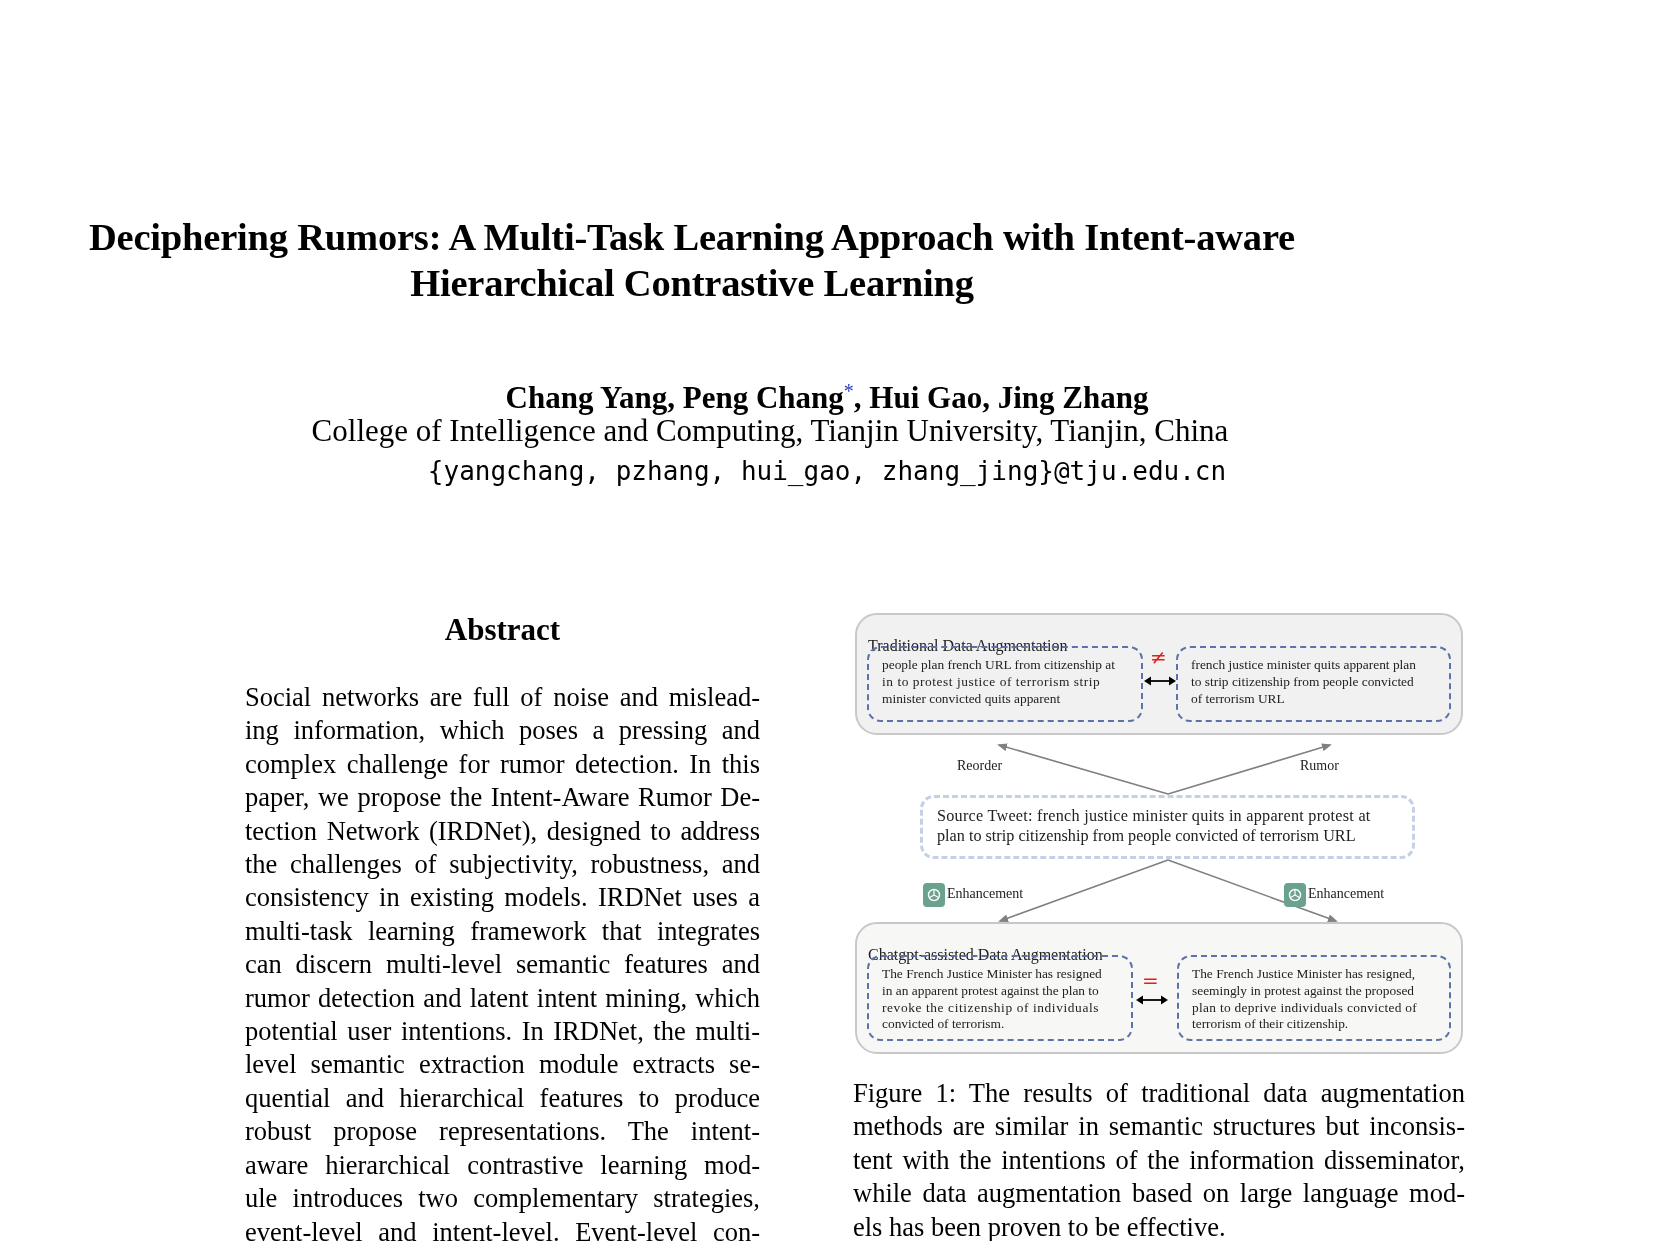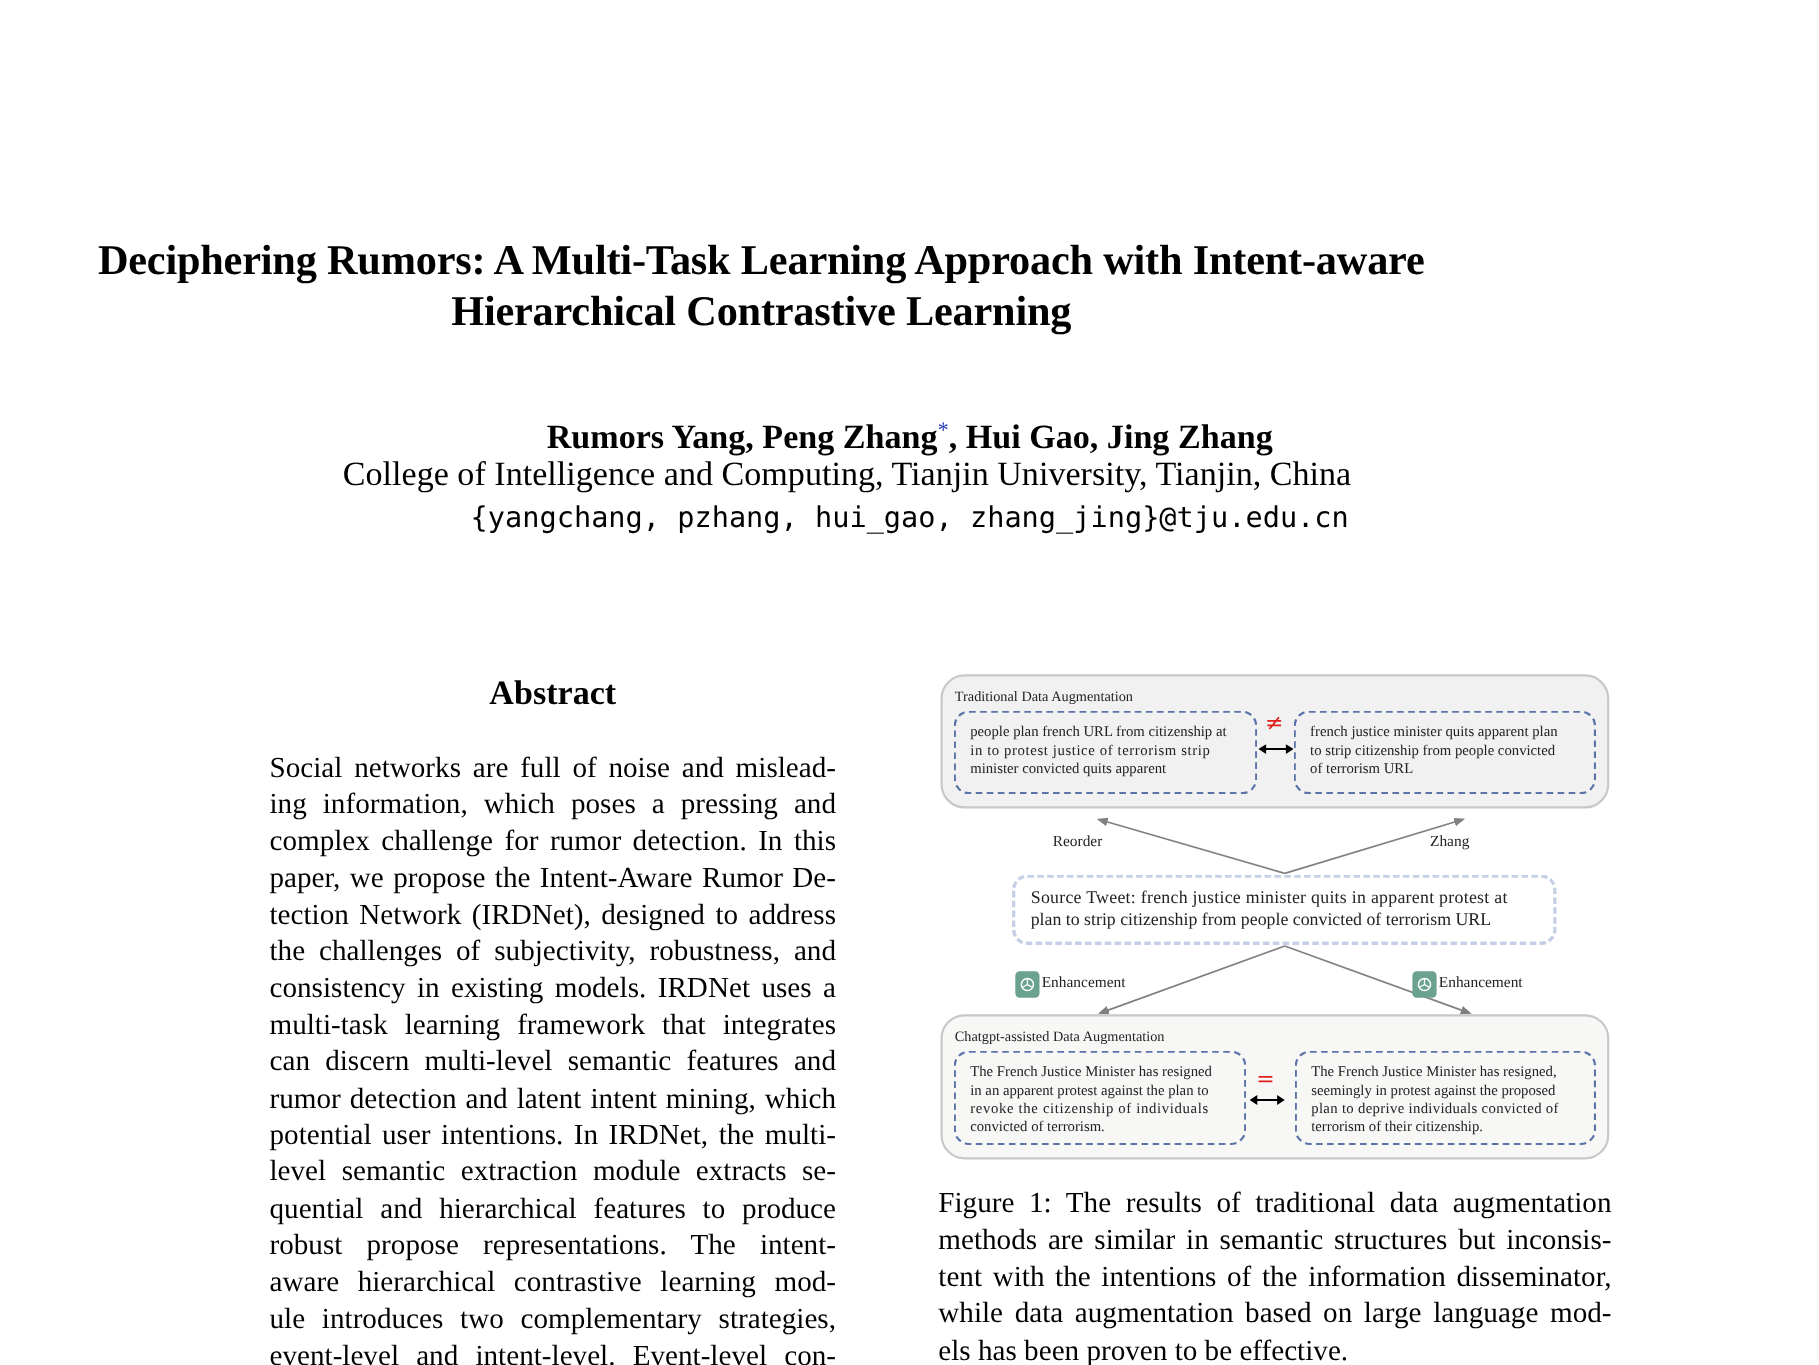--- a/index.html
+++ b/index.html
@@ -37,21 +37,21 @@
   .caption .line { display: block; text-align: justify; text-align-last: justify; white-space: nowrap; }
   .caption .line.last { text-align-last: left; }
 
   
   .panel {
     position: absolute; border: 2px solid #c8c8c8; border-radius: 22px;
   }
   .panel-top { left: 855px; top: 613px; width: 604px; height: 118px; background: #f1f1f1; }
   .panel-bot { left: 855px; top: 922px; width: 604px; height: 128px; background: #f7f8f6; }
   .panel-title {
-    position: absolute; left: 11px; top: 10px; font-size: 13px; color: #222;
+    position: absolute; left: 11px; top: 22px; font-size: 16px; color: #222;
   }
   .dbox {
     position: absolute; border: 2.2px dashed #5b73a8; border-radius: 14px;
     font-size: 13.4px; line-height: 16.8px; color: #222; padding: 9px 13px 0 13px; box-sizing: border-box;
   }
   .dbox .l { display: block; white-space: nowrap; }
   .relsym {
     position: absolute; font-size: 20px; color: #e0201c; font-family: "DejaVu Sans", sans-serif;
   }
   .arrow2 { position: absolute; }
@@ -69,21 +69,21 @@
 </style>
 </head>
 <body>
 
 <div class="abs title">
   <div>Deciphering Rumors: A Multi-Task Learning Approach with Intent-aware</div>
   <div>Hierarchical Contrastive Learning</div>
 </div>
 
 <div class="abs authors">
-  <span>Rumors Yang, Peng Zhang</span><span class="star">*</span><span>, Hui Gao, Jing Zhang</span>
+  <span>Chang Yang, Peng Chang</span><span class="star">*</span><span>, Hui Gao, Jing Zhang</span>
 </div>
 
 <div class="abs affil">College of Intelligence and Computing, Tianjin University, Tianjin, China</div>
 <div class="abs email">{yangchang, pzhang, hui_gao, zhang_jing}@tju.edu.cn</div>
 
 <div class="abs abs-heading">Abstract</div>
 <div class="abs abs-body">
   <span class="line">Social networks are full of noise and mislead-</span>
   <span class="line">ing information, which poses a pressing and</span>
   <span class="line">complex challenge for rumor detection. In this</span>
@@ -131,21 +131,21 @@
         <path d="M32,6 L25,1.5 L25,10.5 z" fill="#000"></path>
     </svg>
     <div class="dbox" style="left:319px;top:31px;width:275px;height:76px;">
       <span class="l">french justice minister quits apparent plan</span>
       <span class="l">to strip citizenship from people convicted</span>
       <span class="l">of terrorism URL</span>
     </div>
   </div>
 
   <div class="lbl" style="left:957px;top:758px;">Reorder</div>
-  <div class="lbl" style="left:1300px;top:758px;">Zhang</div>
+  <div class="lbl" style="left:1300px;top:758px;">Rumor</div>
 
   <div class="source">
     <span class="l" style="letter-spacing:0.25px">Source Tweet: french justice minister quits in apparent protest at</span>
     <span class="l">plan to strip citizenship from people convicted of terrorism URL</span>
   </div>
 
   <div class="gpt-icon" style="left:923px;top:883px;">
     <svg width="16" height="16" viewBox="0 0 16 16">
         <circle cx="8" cy="8" r="5.5" fill="none" stroke="#fff" stroke-width="1.4"></circle>
         <path d="M8 2.5 L8 8 L12.8 10.7 M8 8 L3.2 10.7" stroke="#fff" stroke-width="1.2" fill="none"></path>

